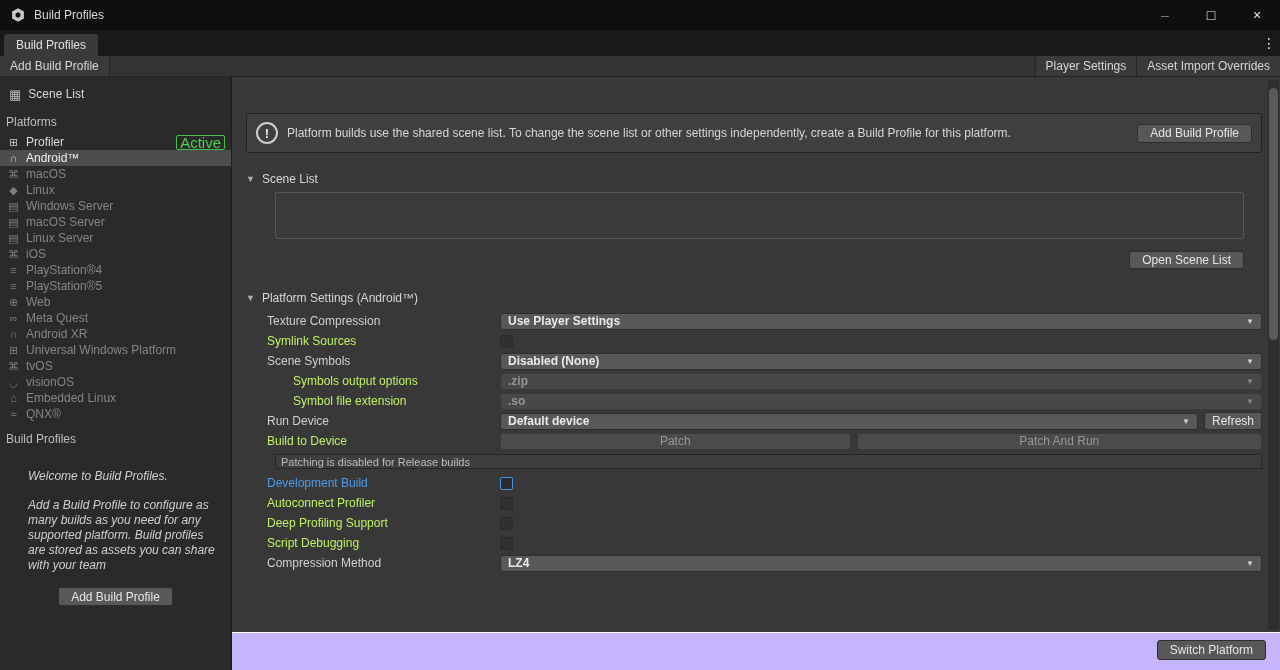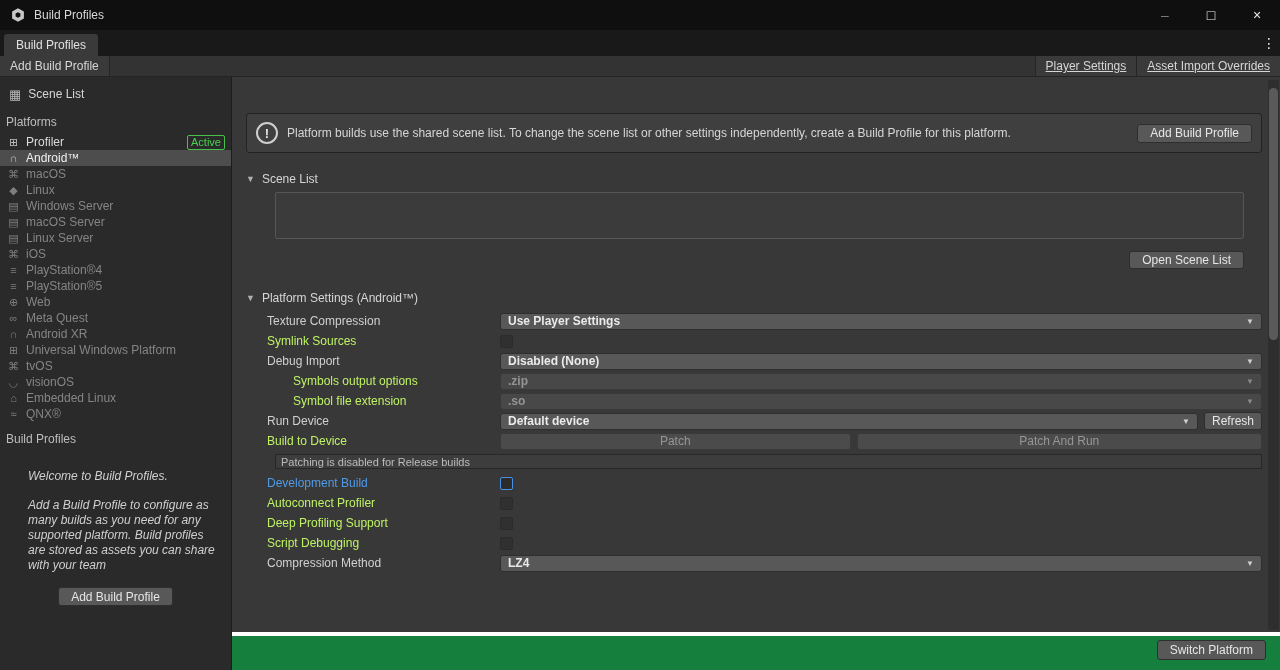--- a/index.html
+++ b/index.html
@@ -18,36 +18,36 @@
   
   .tabstrip { height:26px; background:#191919; display:flex; align-items:flex-end; flex:none; }
   .tab { margin-left:4px; height:22px; background:#3a3a3a; color:#e0e0e0; display:flex; align-items:center; padding:0 12px; font-size:12px; border-top-left-radius:3px; border-top-right-radius:3px; }
   .kebab { margin-left:auto; width:22px; height:26px; display:flex; align-items:center; justify-content:center; color:#e6e6e6; font-size:14px; }
 
   
   .toolbar { height:21px; background:#333333; display:flex; align-items:stretch; flex:none; border-bottom:1px solid #242424; }
   .tbtn { display:flex; align-items:center; padding:0 10px; color:#d6d6d6; font-size:12px; background:#3a3a3a; }
   .tbtn.first { border-right:1px solid #252525; }
   .tb-spacer { flex:1; }
-  .tbtn.rgt { border-left:1px solid #252525;text-decoration:underline; }
+  .tbtn.rgt { border-left:1px solid #252525; }
 
   
   .content { flex:1; display:flex; min-height:0; }
 
   
   .sidebar { width:232px; flex:none; background:#2a2a2a; border-right:1px solid #1c1c1c; padding-top:6px; display:flex; flex-direction:column; }
   .scene-item { height:22px; display:flex; align-items:center; gap:7px; padding:0 9px; color:#d6d6d6; }
   .scene-item .sicon { color:#b8b8b8; font-size:13px; }
   .side-header { color:#bdbdbd; padding:10px 6px 5px 6px; }
   .plat-row { height:16px; display:flex; align-items:center; gap:5px; padding:0 6px; color:#858585; }
   .plat-row .picon { width:15px; text-align:center; font-size:11px; color:#7e7e7e; flex:none; }
   .plat-row.bright { color:#dadada; }
   .plat-row.bright .picon { color:#c0c0c0; }
   .plat-row.selected { background:#4d4d4d; color:#f0f0f0; }
-  .badge { margin-left:auto; border:1px solid #46c24b; color:#4ad14f; font-size:11px; line-height:13px; padding:0 3px; border-radius:2px; }
+  .badge { margin-left:auto; border:1px solid #46c24b; color:#4ad14f; font-size:15px; line-height:13px; padding:0 3px; border-radius:2px; }
   .welcome { margin-top:18px; padding:0 14px 0 28px; color:#cfcfcf; line-height:15px;font-style:italic; }
   .welcome-title { margin-bottom:14px; }
   .side-add { margin:14px auto 0 auto; }
 
   
   .btn { background:#585858; border:1px solid #2e2e2e; border-radius:3px; color:#e6e6e6; font-size:12px; height:19px; display:inline-flex; align-items:center; justify-content:center; padding:0 12px; white-space:nowrap; }
   .btn.dim { background:#4b4b4b; color:#979797; border-color:#3a3a3a; }
   .dd { height:17px; background:#585858; border:1px solid #2e2e2e; border-radius:3px; display:flex; align-items:center; padding:0 7px; color:#eaeaea; font-size:12px; width:100%;font-weight:bold; }
   .dd .arr { margin-left:auto; font-size:8px; color:#d0d0d0; }
   .dd.dim { background:#484848; color:#949494; border-color:#3a3a3a; }
@@ -75,21 +75,21 @@
   .slabel.dim { color:#bef264; }
   .slabel.indent { padding-left:26px; }
   .slabel.blue { color:#4f9be8; }
   .sctrl { flex:1; display:flex; align-items:center; min-width:0; }
   .runrow .dd { margin-right:6px; }
   .runrow .btn { height:18px; flex:none; width:58px; padding:0; }
   .patchrow .btn { height:17px; }
   .patchrow .btn.p1 { flex:0 0 46%; margin-right:6px; }
   .patchrow .btn.p2 { flex:1; }
   .notice { margin:3px 0 4px 29px; height:15px; background:#3d3d3d; border:1px solid #272727; color:#bcbcbc; font-size:11px; display:flex; align-items:center; padding:0 5px; }
-  .bottombar { height:38px; flex:none; border-top:4px solid #ffffff; position:relative; background:#15803d; }
+  .bottombar { height:38px; flex:none; border-top:1px solid #ffffff; position:relative; background:#c4b5fd; }
   .switch-btn { position:absolute; right:14px; bottom:10px; height:20px; }
 
   
   .scrollbar { position:absolute; top:3px; right:1px; bottom:40px; width:11px; background:#2e2e2e; border-radius:2px; }
   .thumb { position:absolute; top:8px; left:1px; right:1px; height:252px; background:#5a5a5a; border-radius:5px; }
 </style>
 </head>
 <body>
 
 <div class="window">
@@ -287,21 +287,21 @@
 
           <div class="srow">
             <div class="slabel dim">Symlink Sources</div>
             <div class="sctrl">
                 <div class="checkbox dim"></div>
               </div>
           </div>
 
 
           <div class="srow">
-            <div class="slabel">Debug Import</div>
+            <div class="slabel">Scene Symbols</div>
             <div class="sctrl">
                 <div class="dd">
                   <span>Disabled (None)</span>
                   <span class="arr">▼</span>
                 </div>
               </div>
           </div>
 
           <div class="srow">
             <div class="slabel dim indent">Symbols output options</div>

